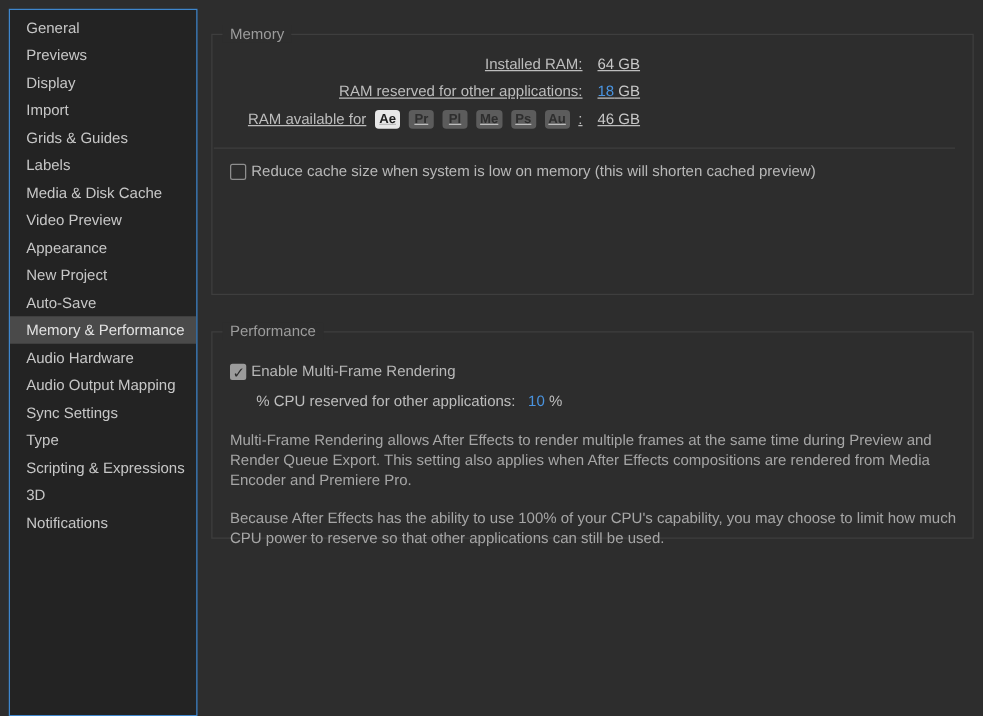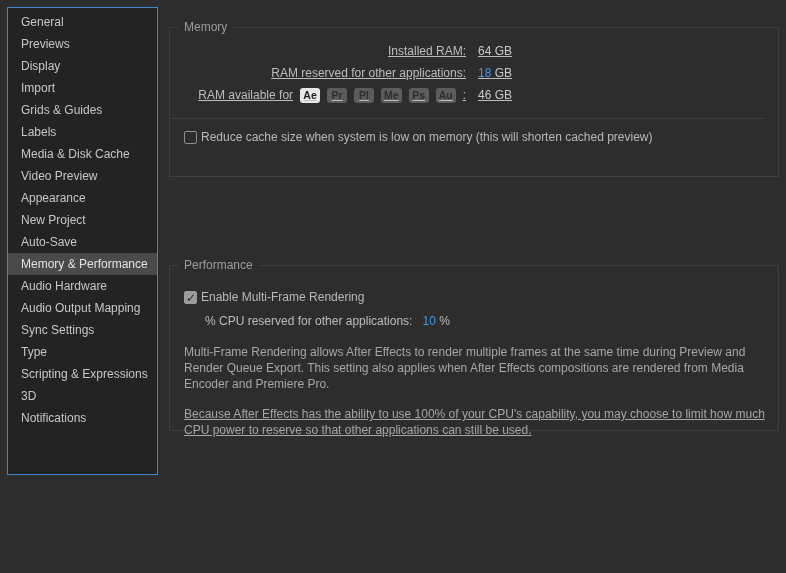--- a/index.html
+++ b/index.html
@@ -10,40 +10,40 @@
   *{margin:0;padding:0;box-sizing:border-box;}
   html,body{width:786px;height:573px;overflow:hidden;}
   body{
     background:var(--bg);
     font-family:"Liberation Sans","DejaVu Sans",sans-serif;
     color:var(--text); font-size:12px; position:relative;
   }
 
   
   .sidebar{
-    position:absolute; left:7px; top:7px; width:151px; height:468px;
+    position:absolute; left:7px; top:7px; width:151px; height:566px;
     background:var(--sidebar-bg); border:1px solid var(--focus);
     padding-top:3px; overflow:hidden;
   }
   .side-item{
     height:22px; line-height:22px; padding-left:13px; color:#c7c7c7;
     white-space:nowrap; cursor:default;
   }
   .side-item.selected{ background:var(--sel-bg); color:#e2e2e2; }
 
   
   .groupbox{
     position:absolute; left:169px; width:610px;
     border:1px solid var(--box-border);
   }
   .groupbox .legend{
     position:absolute; top:-8px; left:8px; background:var(--bg);
     padding:0 6px; color:var(--legend); font-size:12px; line-height:14px;
   }
-  #memory-box{ top:27px; height:150px; }
+  #memory-box{ top:27px; height:209px; }
   #performance-box{ top:265px; height:166px; }
 
   
   .mem-rows{ padding-top:12px;text-decoration:underline; }
   .mem-row{ display:flex; align-items:center; height:22px; }
   .mem-label{ width:296px; text-align:right; color:var(--text);
     display:flex; justify-content:flex-end; align-items:center; gap:7px; white-space:nowrap;}
   .mem-value{ margin-left:12px; color:var(--value); white-space:nowrap;}
   .blue{ color:var(--blue); }
 
@@ -73,21 +73,21 @@
   .ghost-button{
     display:inline-block; margin:9px 0 0 14px; padding:3px 13px 4px;
     border:1px solid #909090; border-radius:10px; background:transparent;
     color:var(--value); font-size:12px; font-family:inherit; cursor:default;
   }
 
   
   .perf-check{ margin-top:24px; }
   .cpu-line{ margin:10px 0 0 35px; color:var(--text); white-space:nowrap; }
   .para{ margin:16px 14px 0 14px; line-height:16px; color:var(--text-dim); }
-  .para + .para{ margin-top:14px;text-decoration:underline; }
+  .para + .para{ margin-top:14px; }
   .para div{ white-space:nowrap; }
 </style>
 </head>
 <body>
 
 <div class="sidebar" id="sidebar">
     <div class="side-item">General</div>
     <div class="side-item">Previews</div>
     <div class="side-item">Display</div>
     <div class="side-item">Import</div>

